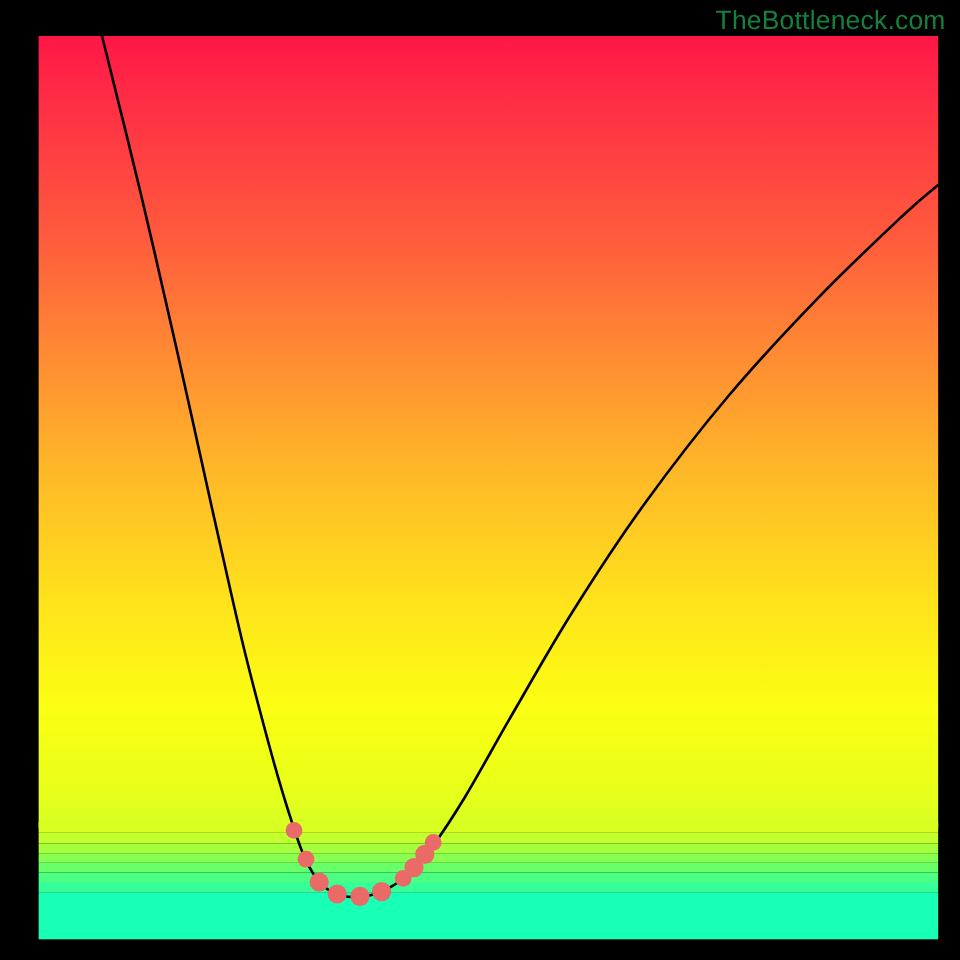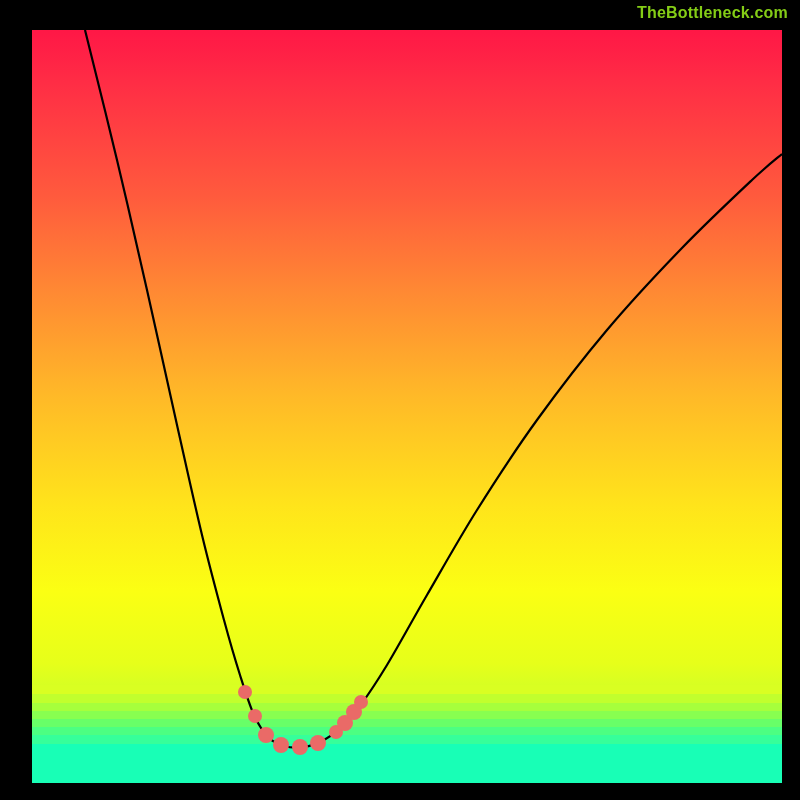--- a/index.html
+++ b/index.html
@@ -14,23 +14,23 @@
   .frame {
     position: absolute;
     left: 0; top: 0;
     width: 800px; height: 800px;
     background: #000;
   }
   .watermark {
     position: absolute;
     top: 4px;
     right: 12px;
-    color: #84cc16;
-    font-size: 16px;
-    font-weight: 700;
+    color: #15803d;
+    font-size: 22px;
+    font-weight: 400;
     letter-spacing: 0.2px;
     z-index: 10;
   }
   .plot {
     position: absolute;
     left: 32px;
     top: 30px;
     width: 750px;
     height: 753px;
     overflow: hidden;

